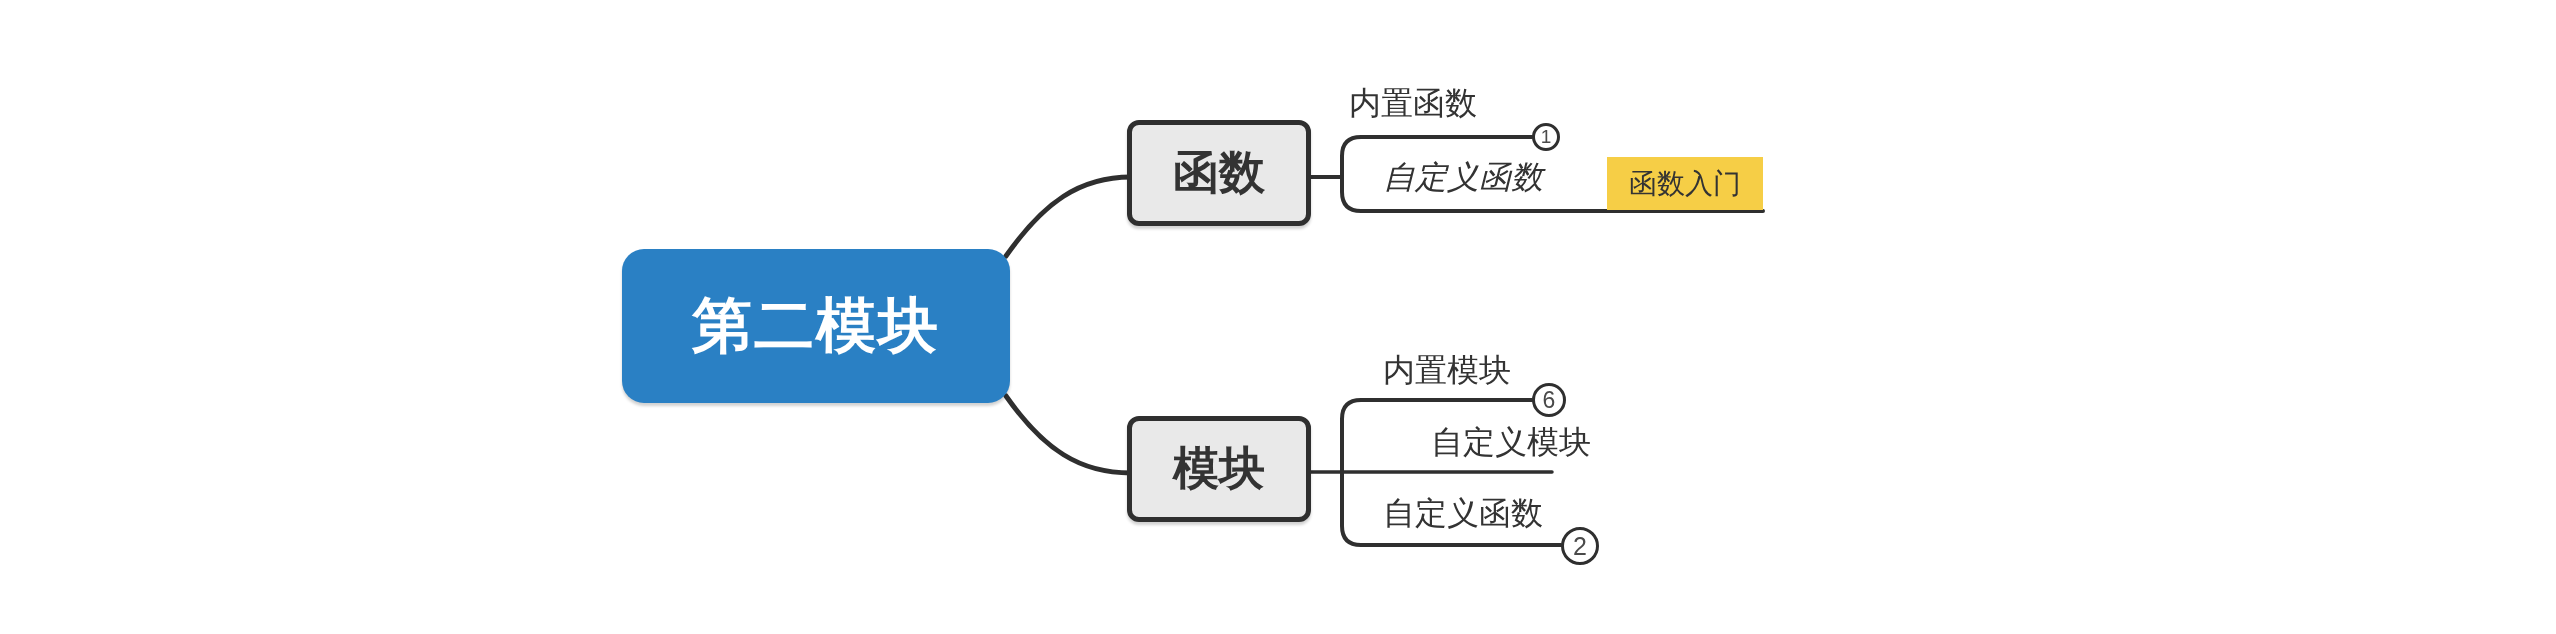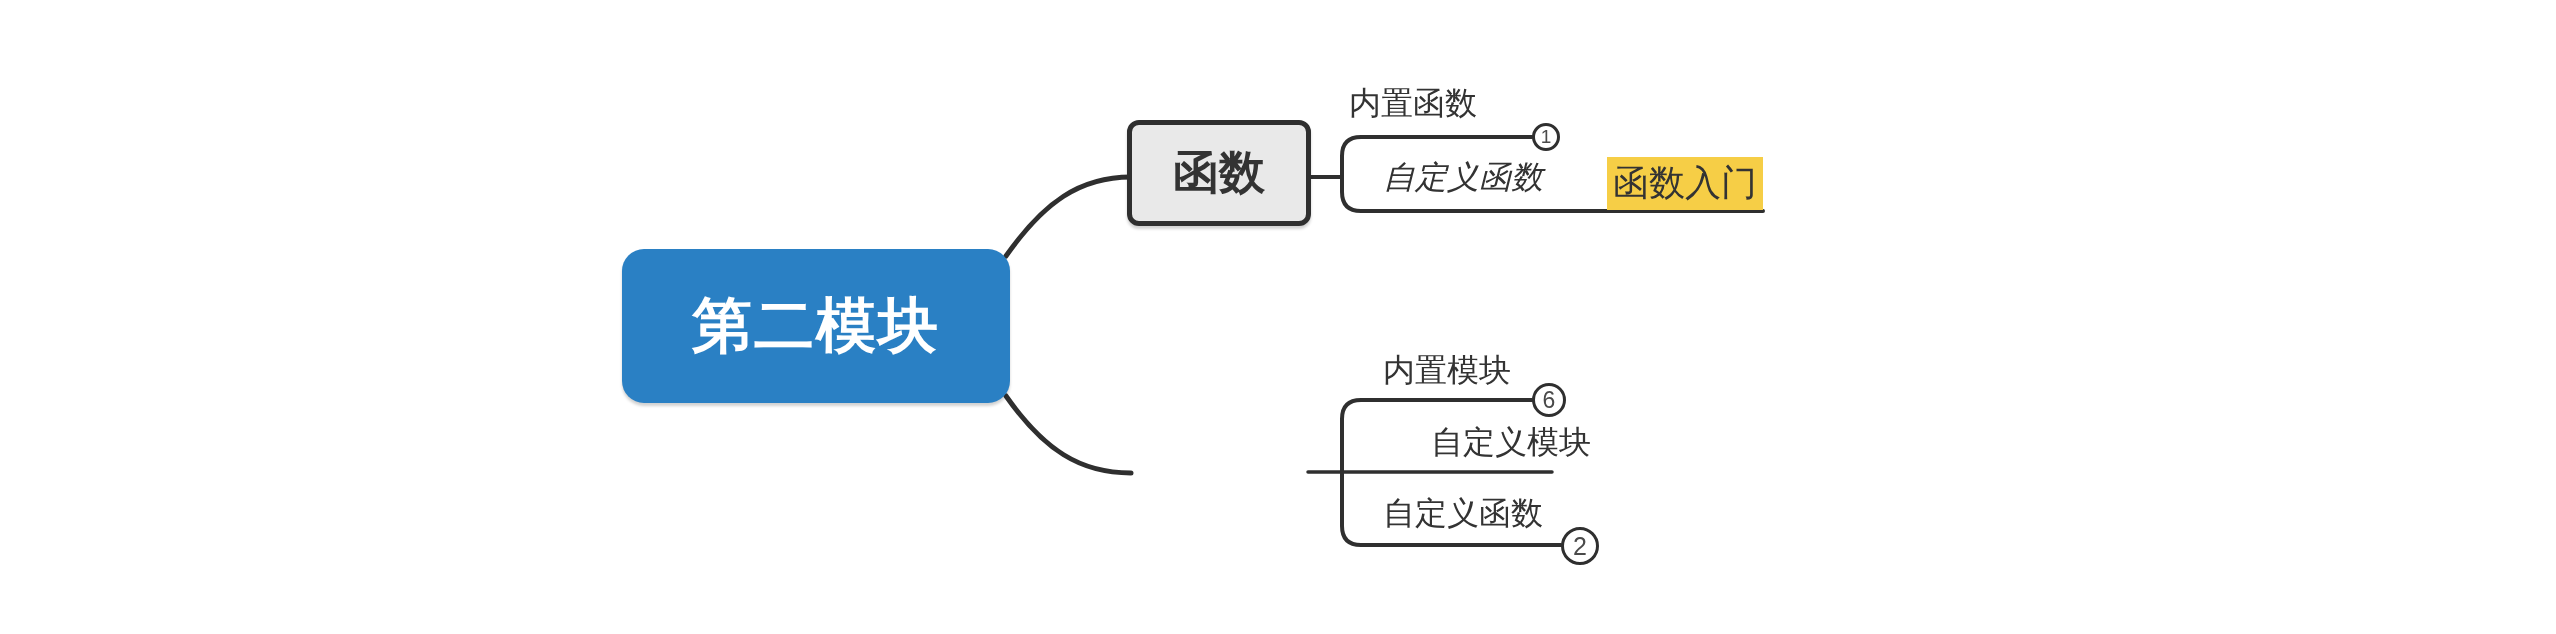--- a/index.html
+++ b/index.html
@@ -45,21 +45,21 @@
     white-space:nowrap;
   }
   #sub-neizhi-hanshu{left:1349px;top:87px;}
   #sub-zidingyi-hanshu{left:1383px;top:161px;font-style:italic;}
   #sub-neizhi-mokuai{left:1383px;top:354px;}
   #sub-zidingyi-mokuai{left:1431px;top:426px;}
   #sub-disanfang-mokuai{left:1383px;top:497px;}
   .highlight-topic{
     left:1607px;top:157px;width:156px;height:53px;
     background:var(--highlight-bg,#F6CE46);
-    font-size:36px;font-weight:500;
+    font-size:28px;font-weight:500;
   }
   .collapse-badge{
     position:absolute;
     box-sizing:border-box;
     background:var(--badge-bg,#fff);
     border:3px solid var(--line,#2F2F2F);
     border-radius:50%;
     display:flex;align-items:center;justify-content:center;
     color:var(--badge-text,#4A4A4A);
     font-weight:400;
@@ -87,20 +87,23 @@
   </svg>
 
   <div class="topic root-topic">
     <span>第二模块</span>
   </div>
 
   <div class="topic branch-topic" id="branch-hanshu">
     <span>函数</span>
   </div>
 
+  <div class="topic branch-topic" id="branch-mokuai">
+    <span>模块</span>
+  </div>
 
   <div class="subtopic-label" id="sub-neizhi-hanshu">内置函数</div>
   <div class="subtopic-label" id="sub-zidingyi-hanshu">自定义函数</div>
 
   <div class="topic highlight-topic">
     <span>函数入门</span>
   </div>
 
   <div class="subtopic-label" id="sub-neizhi-mokuai">内置模块</div>
   <div class="subtopic-label" id="sub-zidingyi-mokuai">自定义模块</div>

